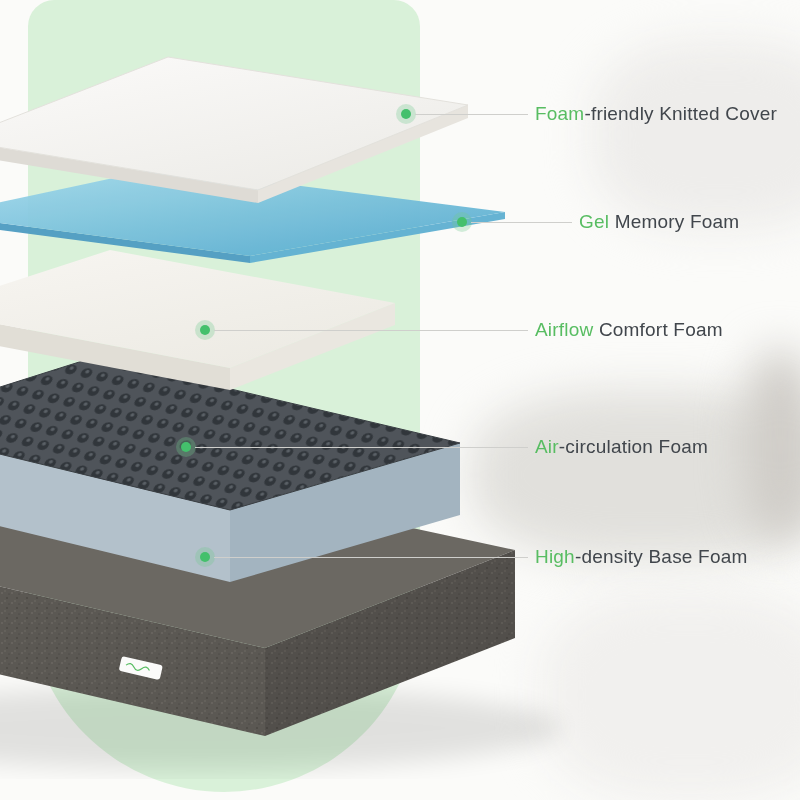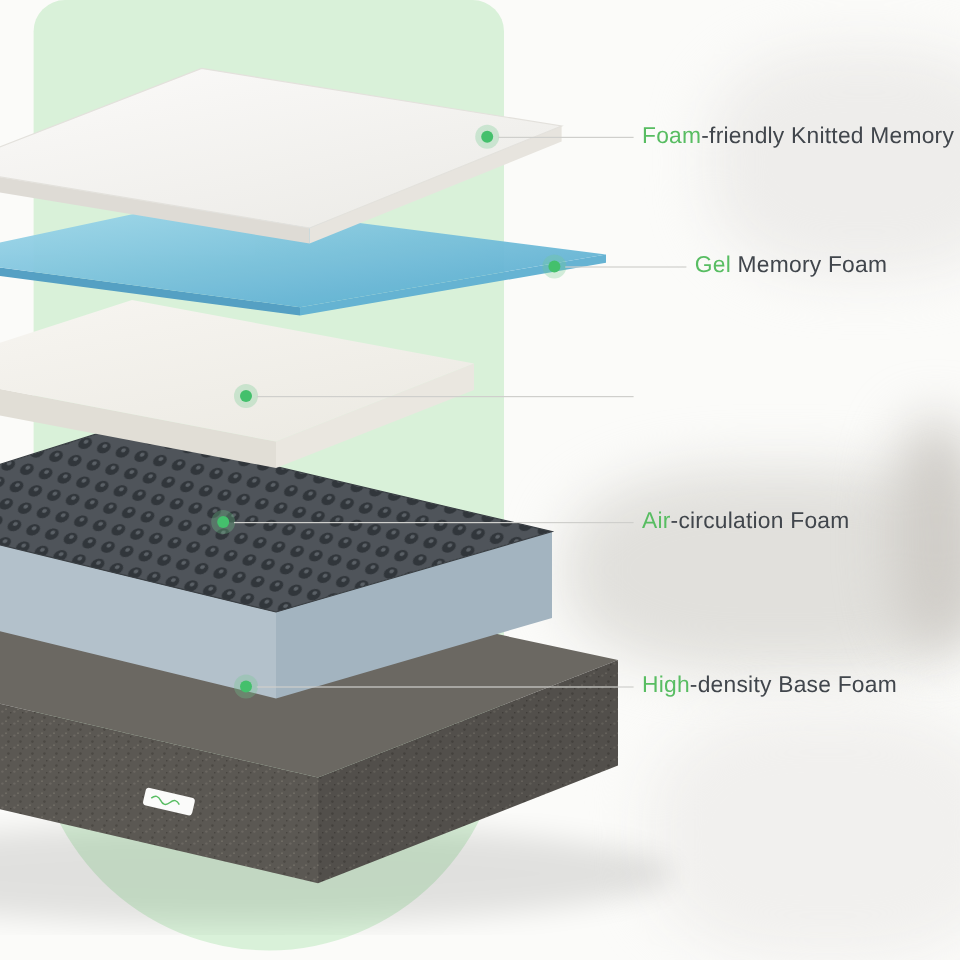--- a/index.html
+++ b/index.html
@@ -28,22 +28,22 @@
     width:10px;height:10px;margin:4px;border-radius:50%;flex:none;
     background:#44c06c;box-shadow:0 0 0 5px rgba(114,203,141,.30);
   }
   .line{height:0;border-top:1px solid #cfcfcc;flex:none;}
   .text{margin-left:7px;font-size:19px;color:#41464c;white-space:nowrap;letter-spacing:.2px;}
   .hl{color:#58bd62;}
 
   .row-1{left:397px;top:102px;} .row-1 .line{width:113px;}
   .row-2{left:409px;top:210px;margin-left:44px;} .row-2 .line{width:101px;}
   .row-3{left:196px;top:318px;} .row-3 .line{width:314px;}
-  .row-4{left:177px;top:423px;} .row-4 .line{width:333px;}
-  .row-5{left:196px;top:560px;} .row-5 .line{width:314px;}
+  .row-4{left:177px;top:435px;} .row-4 .line{width:333px;}
+  .row-5{left:196px;top:545px;} .row-5 .line{width:314px;}
 </style>
 </head>
 <body>
 
 <div class="canvas">
 
   <div class="bg-blob blob-window"></div>
   <div class="bg-blob blob-sofa"></div>
   <div class="bg-blob blob-side"></div>
   <div class="bg-blob blob-floor"></div>
@@ -122,35 +122,38 @@
       <polygon points="-45,140 258,190 258,203 -45,153" fill="#dedbd5"></polygon>
       <polygon points="258,190 468,105 468,118 258,203" fill="#e7e4de"></polygon>
       <polygon points="-45,140 168,57 468,105 258,190" fill="url(#gradCover)" stroke="#e3e1dc" stroke-width="1"></polygon>
     </g>
   </svg>
 
   <div class="label-row row-1">
     <span class="dot"></span>
     <span class="line"></span>
     <span class="text">
-      <span class="hl">Foam</span><span>-friendly Knitted Memory</span>
+      <span class="hl">Foam</span><span>-friendly Knitted Cover</span>
     </span>
   </div>
 
   <div class="label-row row-2">
     <span class="dot"></span>
     <span class="line"></span>
     <span class="text">
       <span class="hl">Gel</span><span> Memory Foam</span>
     </span>
   </div>
 
   <div class="label-row row-3">
     <span class="dot"></span>
     <span class="line"></span>
+    <span class="text">
+      <span class="hl">Airflow</span><span> Comfort Foam</span>
+    </span>
   </div>
 
   <div class="label-row row-4">
     <span class="dot"></span>
     <span class="line"></span>
     <span class="text">
       <span class="hl">Air</span><span>-circulation Foam</span>
     </span>
   </div>
 

